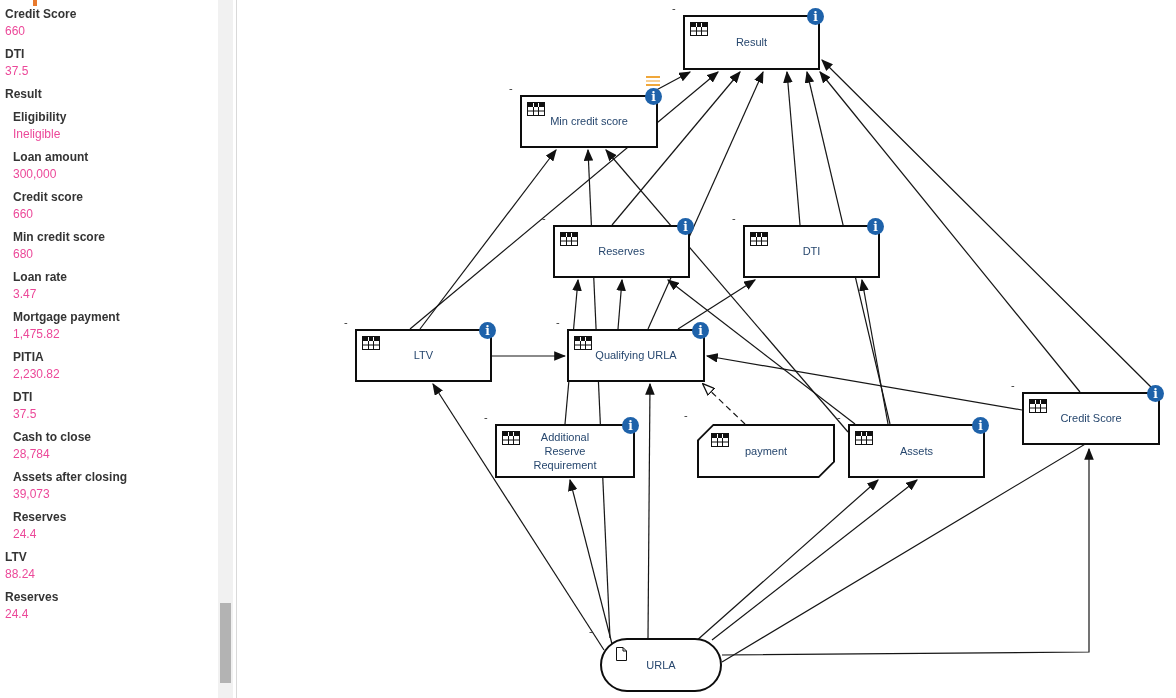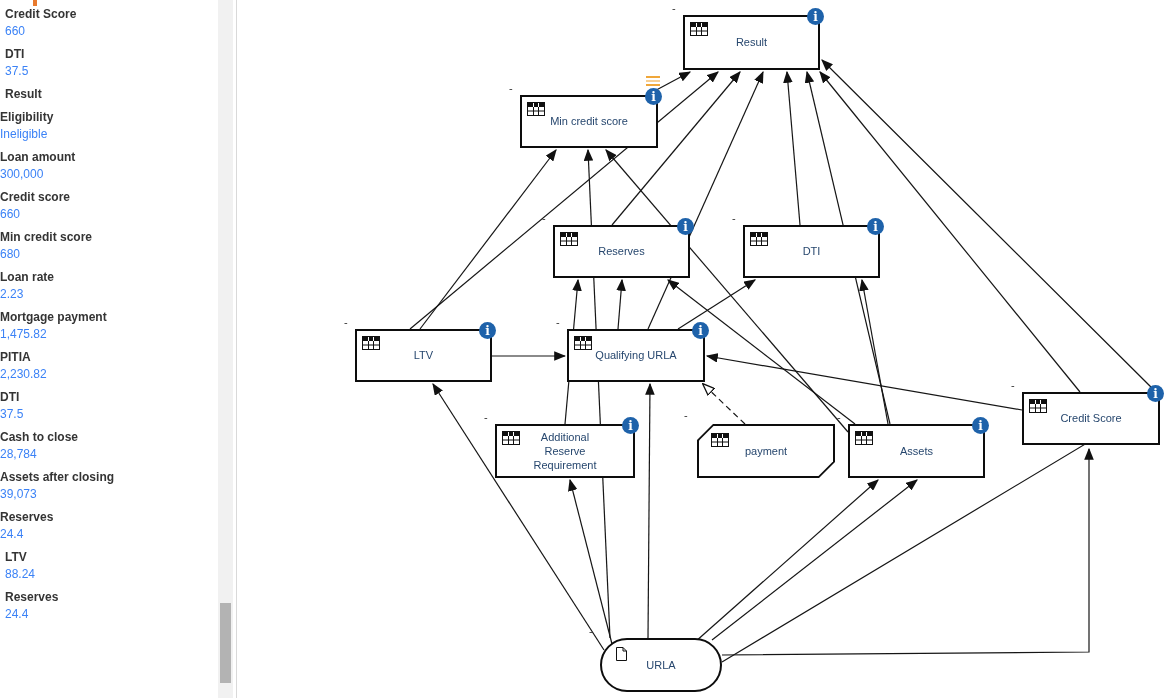--- a/index.html
+++ b/index.html
@@ -5,23 +5,23 @@
   html,body{margin:0;padding:0;background:#fff;}
   #app{position:relative;width:1176px;height:698px;overflow:hidden;
        font-family:"Liberation Sans","DejaVu Sans",sans-serif;background:#fff;}
 
   
   #sidebar{position:absolute;left:0;top:0;width:236px;height:698px;background:#fff;
            border-right:1px solid #d9d9d9;z-index:5;}
   #sb-list{position:absolute;left:0;top:6px;width:216px;}
   .sb-item{margin-bottom:7px;}
   .sb-item.ind0{padding-left:5px;}
-  .sb-item.ind1{}
+  .sb-item.ind1{padding-left:13px;}
   .sb-label{font-size:12px;line-height:16px;font-weight:bold;color:#343434;}
-  .sb-value{font-size:12px;line-height:16px;color:#3b82f6;margin-top:1px;}
+  .sb-value{font-size:12px;line-height:16px;color:#ec4899;margin-top:1px;}
   #sb-scroll{position:absolute;left:218px;top:0;width:15px;height:698px;background:#f1f1f1;}
   #sb-thumb{position:absolute;left:2px;width:11px;background:#b3b3b3;}
   #orange-tick{position:absolute;background:#e87a2e;z-index:6;}
 
   
   #edges{position:absolute;left:0;top:0;z-index:1;}
   .edge{fill:none;stroke:#161616;stroke-width:1.2px;}
   .edge.dashed{stroke-dasharray:6 4;}
   #nodes{position:absolute;left:0;top:0;width:1176px;height:698px;z-index:2;pointer-events:none;}
   .node{position:absolute;background:#fff;border:2px solid #0d0d0d;box-sizing:border-box;
@@ -263,21 +263,21 @@
         <div class="sb-item ind1">
           <div class="sb-label">Credit score</div>
           <div class="sb-value">660</div>
         </div>
         <div class="sb-item ind1">
           <div class="sb-label">Min credit score</div>
           <div class="sb-value">680</div>
         </div>
         <div class="sb-item ind1">
           <div class="sb-label">Loan rate</div>
-          <div class="sb-value">2.23</div>
+          <div class="sb-value">3.47</div>
         </div>
         <div class="sb-item ind1">
           <div class="sb-label">Mortgage payment</div>
           <div class="sb-value">1,475.82</div>
         </div>
         <div class="sb-item ind1">
           <div class="sb-label">PITIA</div>
           <div class="sb-value">2,230.82</div>
         </div>
         <div class="sb-item ind1">

